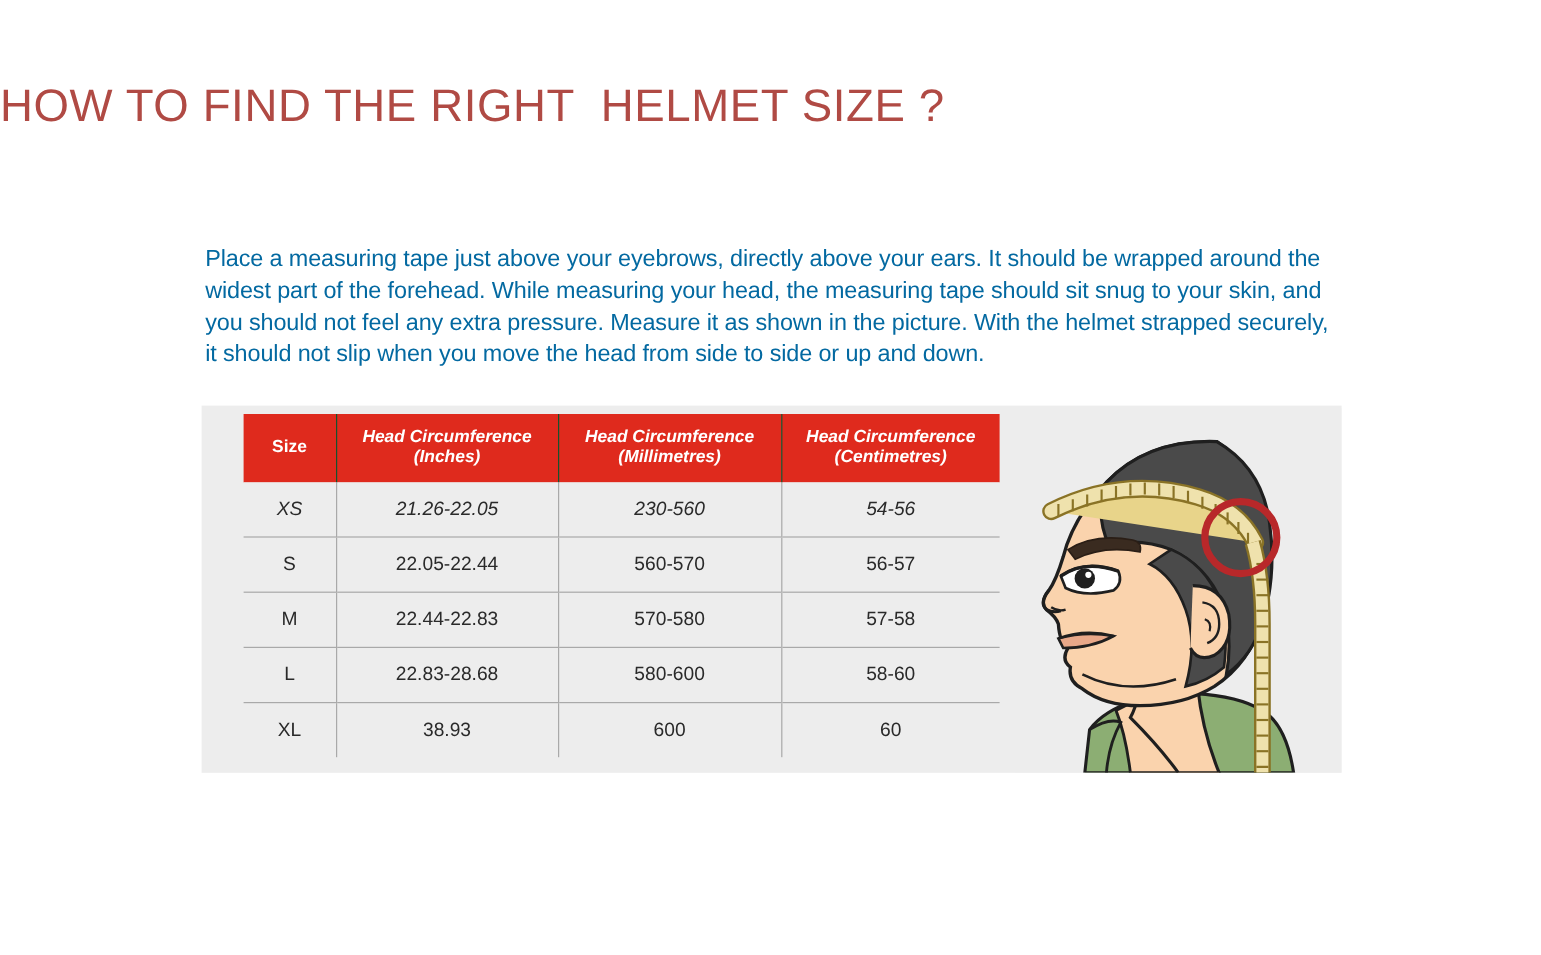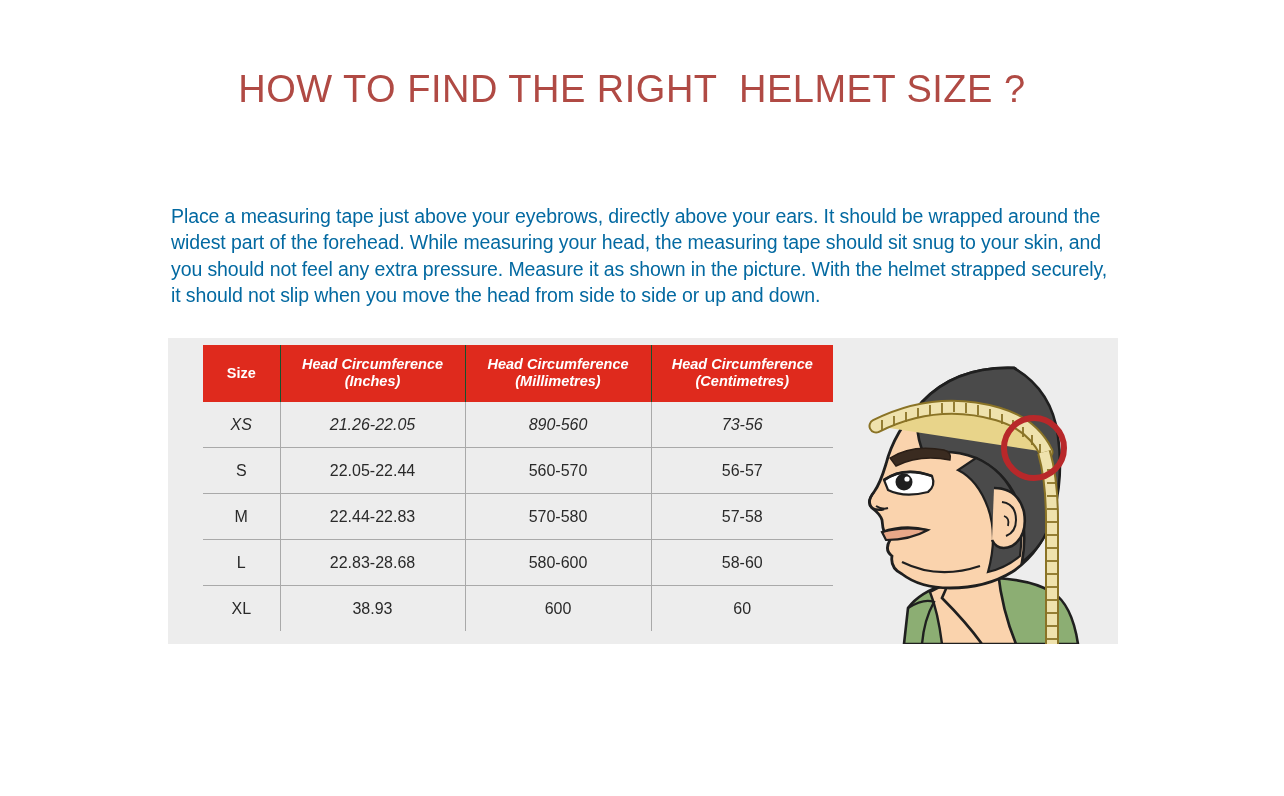--- a/index.html
+++ b/index.html
@@ -21,21 +21,20 @@
     height: 796px;
     background: #ffffff;
   }
 
   
   .title {
     position: absolute;
     left: 0;
     top: 68px;
     width: 1264px;
-    text-align: center;
     font-size: 38px;
     font-weight: 400;
     letter-spacing: 0.5px;
     color: #b04a44;
     white-space: pre;
   }
 
   
   .intro {
     position: absolute;
@@ -156,22 +155,22 @@
         <th>
           <span>Head Circumference</span><br>
           <span>(Centimetres)</span>
         </th>
       </tr>
     </thead>
     <tbody>
       <tr>
         <td>XS</td>
         <td>21.26-22.05</td>
-        <td>890-560</td>
-        <td>73-56</td>
+        <td>230-560</td>
+        <td>54-56</td>
       </tr>
       <tr>
         <td>S</td>
         <td>22.05-22.44</td>
         <td>560-570</td>
         <td>56-57</td>
       </tr>
       <tr>
         <td>M</td>
         <td>22.44-22.83</td>

